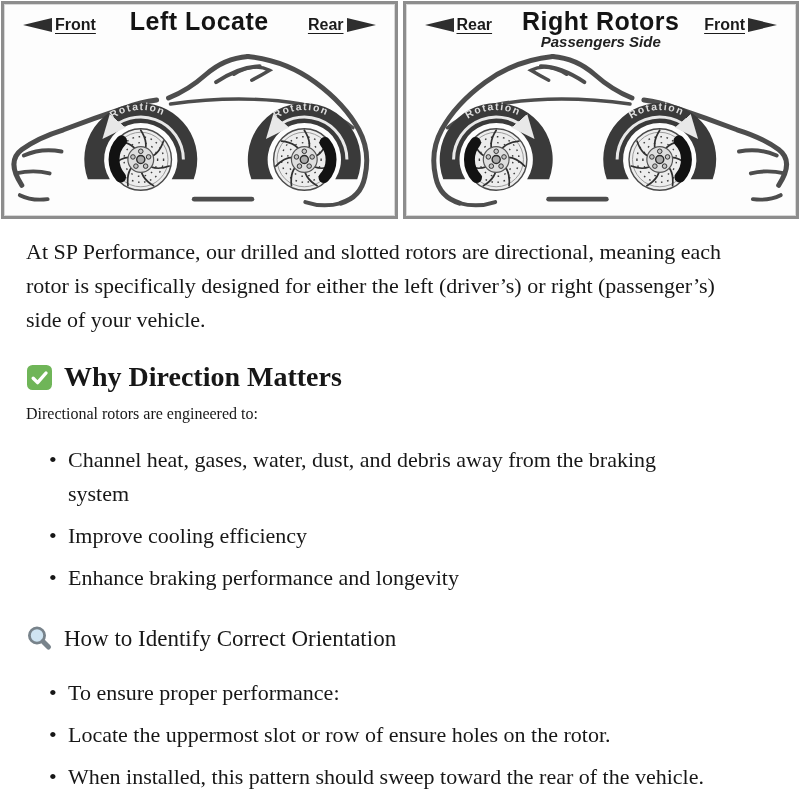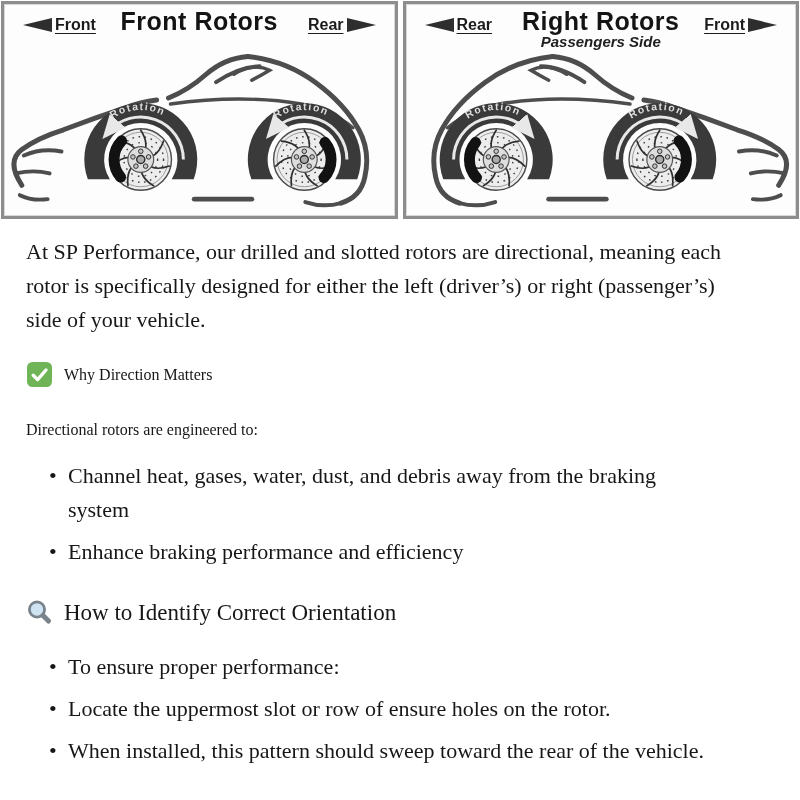--- a/index.html
+++ b/index.html
@@ -22,22 +22,22 @@
          font-size:16px; font-weight:bold; color:#1b1b1b; }
   .dir .lbl { text-decoration:underline; text-underline-offset:3px; }
   .dir.at-left  { left:18px; }
   .dir.at-right { right:18px; }
   .car-svg { position:absolute; left:0; bottom:1px; width:100%; height:166px; z-index:1; }
   .hidden-defs { position:absolute; width:0; height:0; overflow:hidden; }
 
   
   .content { padding:0 30px 10px 26px; }
   .intro { font-size:22px; line-height:34px; margin:15px 0 20px; max-width:712px; }
-  .sec-heading { display:flex; align-items:center; gap:11px; margin:24px 0 25px;
-                 font-size:16px; font-weight:normal; }
+  .sec-heading { display:flex; align-items:center; gap:11px; margin:24px 0 4px;
+                 font-size:28px; font-weight:bold; }
   .sec-heading.regular { font-weight:normal; font-size:23px; margin:30px 0 24px;align-items:center; }
   .lead { font-size:16px; line-height:34px; margin:0 0 12px; }
   ul.blist { list-style:none; margin:0 0 26px; padding:0 0 0 42px; }
   ul.blist li { position:relative; font-size:22px; line-height:34px; max-width:648px; margin:8px 0 3px; }
   ul.blist li::before { content:"\2022"; position:absolute; left:-19px; top:0; }
   .emoji-icon { display:inline-block; flex:0 0 auto; }
 </style>
 </head>
 <body>
 
@@ -123,21 +123,21 @@
 <div class="diagram">
 
   <div class="panel">
     <div class="panel-header">
       <div class="dir at-left">
         <svg class="emoji-icon" width="30" height="16" viewBox="0 0 30 16">
             <polygon points="30,1 1,8 30,15" fill="#2e2e2e"></polygon>
           </svg>
         <span class="lbl">Front</span>
       </div>
-      <div class="panel-title">Front Rotors</div>
+      <div class="panel-title">Left Locate</div>
       <div class="dir at-right">
         <span class="lbl">Rear</span>
         <svg class="emoji-icon" width="30" height="16" viewBox="0 0 30 16">
             <polygon points="0,1 29,8 0,15" fill="#2e2e2e"></polygon>
           </svg>
       </div>
     </div>
     <svg class="car-svg" viewBox="0 0 394 166" preserveAspectRatio="xMidYMax meet">
       <use href="#car"></use>
       <g transform="translate(138,110)">
@@ -199,21 +199,22 @@
       <rect x="1" y="1" width="25" height="25" rx="5.5" fill="#6fb558"></rect>
       <path d="M7.2 14.2 L11.6 18.6 L20 9" fill="none" stroke="#ffffff" stroke-width="3.4" stroke-linecap="round" stroke-linejoin="round"></path>
     </svg>
     <span>Why Direction Matters</span>
   </div>
 
   <p class="lead">Directional rotors are engineered to:</p>
 
   <ul class="blist">
     <li>Channel heat, gases, water, dust, and debris away from the braking system</li>
-    <li>Enhance braking performance and efficiency</li>
+    <li>Improve cooling efficiency</li>
+    <li>Enhance braking performance and longevity</li>
   </ul>
 
   <div class="sec-heading regular">
     <svg class="emoji-icon" width="27" height="27" viewBox="0 0 27 27">
       <circle cx="11" cy="10.5" r="7.6" fill="#cfe4f2" stroke="#78838b" stroke-width="2.8"></circle>
       <line x1="17" y1="16.5" x2="22.5" y2="22" stroke="#78838b" stroke-width="5" stroke-linecap="round"></line>
     </svg>
     <span>How to Identify Correct Orientation</span>
   </div>
 

